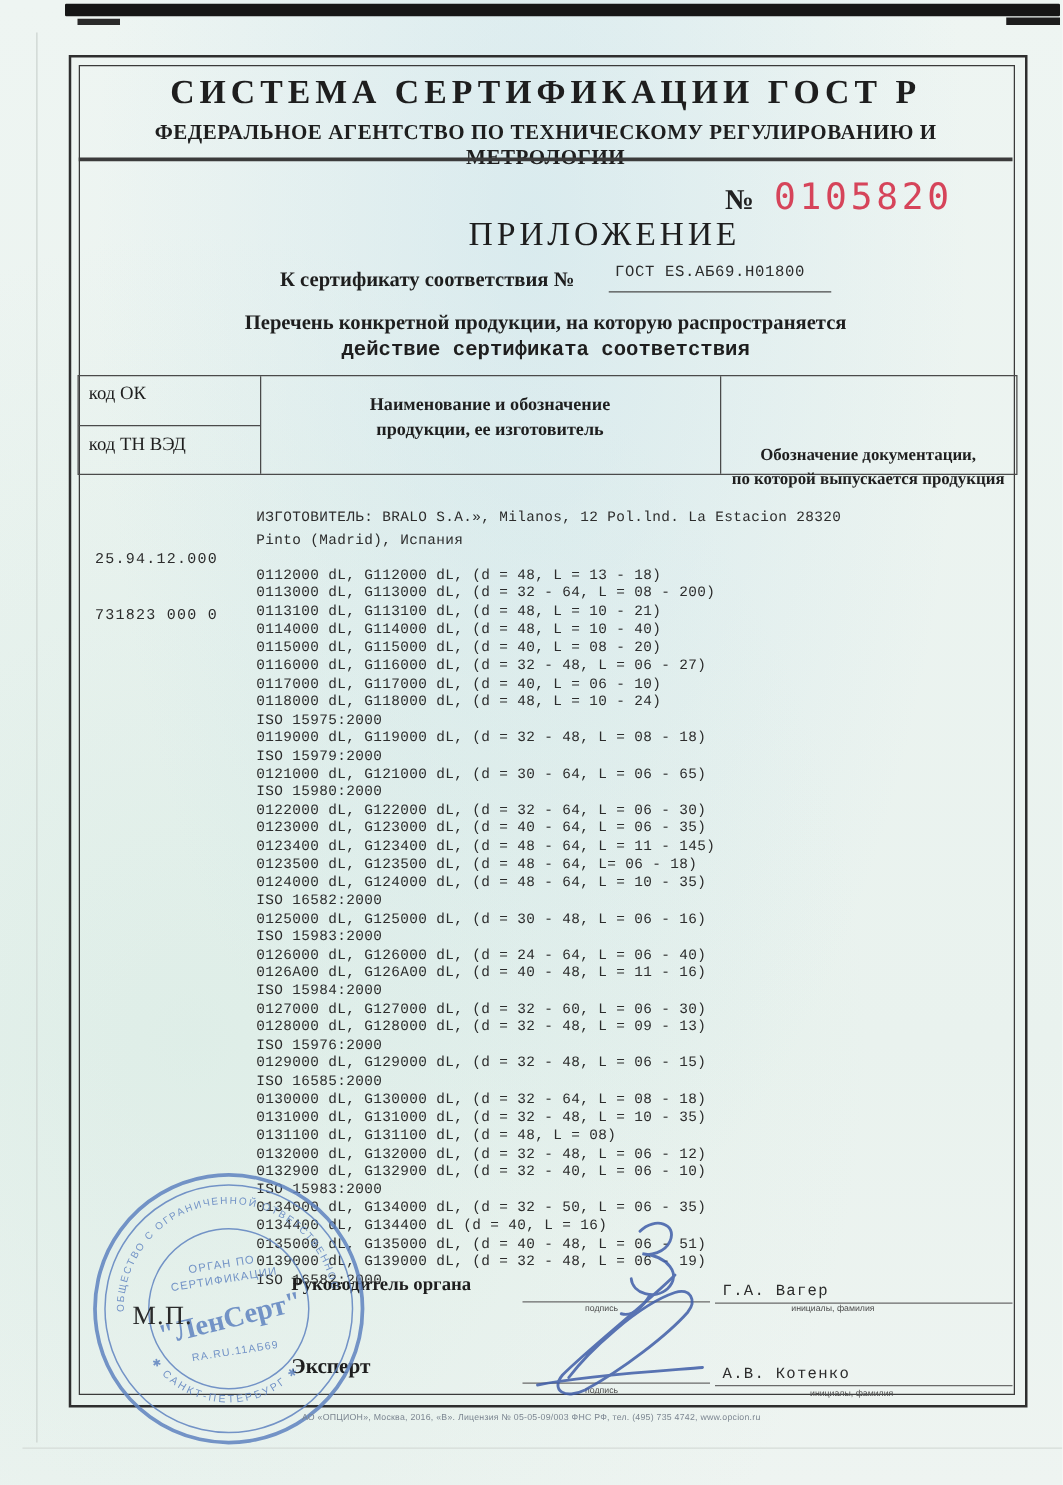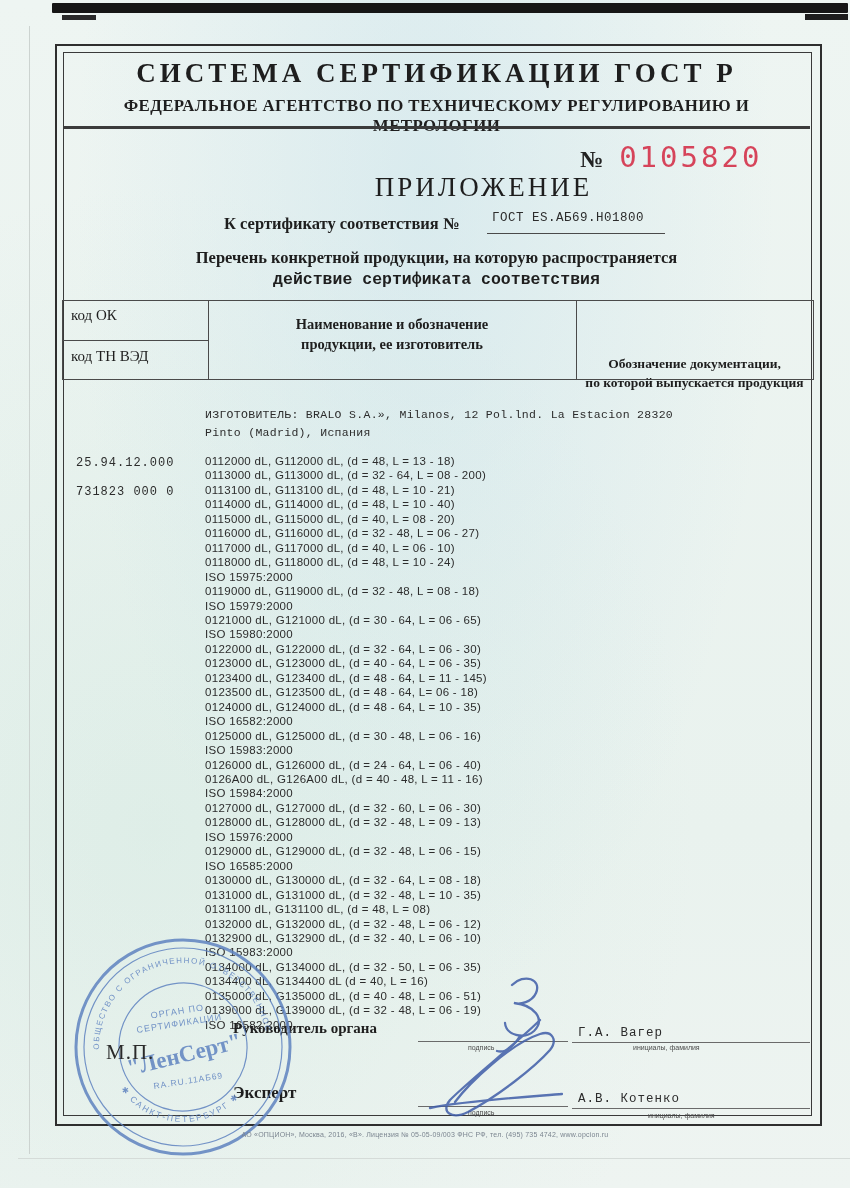--- a/index.html
+++ b/index.html
@@ -37,24 +37,24 @@
   .tbl-v2{position:absolute;left:513px;top:0;width:1px;height:78px;background:#4a4a4a;}
   .tbl-h1{position:absolute;left:0;top:39px;width:145px;height:1px;background:#4a4a4a;}
   .tbl-c1a{position:absolute;left:8px;top:6px;font-size:15px;}
   .tbl-c1b{position:absolute;left:8px;top:47px;font-size:15px;}
   .tbl-c2{position:absolute;left:145px;top:13px;width:368px;text-align:center;
     font-size:14.5px;font-weight:700;line-height:20px;}
   .tbl-c3{position:absolute;left:513px;top:15px;width:237px;text-align:center;
     font-size:13.5px;font-weight:600;line-height:19px;margin-top:38px;}
   .mono{font-family:"Liberation Mono",monospace;color:#2c2c2c;}
   .mfr{position:absolute;left:205px;font-size:11.5px;letter-spacing:.3px;}
-  .code1{position:absolute;left:76px;top:456px;font-size:12px;letter-spacing:1px;}
+  .code1{position:absolute;left:76px;top:440px;font-size:12px;letter-spacing:1px;}
   .code2{position:absolute;left:76px;top:485px;font-size:12px;letter-spacing:1px;}
   .plist{position:absolute;left:205px;top:454px;}
-  .pline{font-family:Liberation Sans, sans-serif;font-size:11.5px;line-height:14.45px;
+  .pline{font-family:Liberation Mono, monospace;font-size:11.5px;line-height:14.45px;
     color:#2c2c2c;letter-spacing:.3px;white-space:pre;}
   .sig-label1{position:absolute;left:233px;top:1020px;font-size:15px;font-weight:bold;}
   .sig-label2{position:absolute;left:233px;top:1083px;font-size:17px;font-weight:bold;}
   .sig-line1{position:absolute;left:418px;top:1041px;width:150px;border-bottom:1px solid #6a6a6a;}
   .sig-line2{position:absolute;left:418px;top:1106px;width:150px;border-bottom:1px solid #6a6a6a;}
   .name-line1{position:absolute;left:572px;top:1042px;width:238px;border-bottom:1px solid #6a6a6a;}
   .name-line2{position:absolute;left:572px;top:1108px;width:238px;border-bottom:1px solid #6a6a6a;}
   .cap{position:absolute;font-family:"Liberation Sans",sans-serif;font-size:7px;color:#4c4c4c;}
   .cap-s1{left:468px;top:1044px;}  .cap-s2{left:468px;top:1109px;}
   .cap-n1{left:633px;top:1044px;}  .cap-n2{left:648px;top:1112px;}

